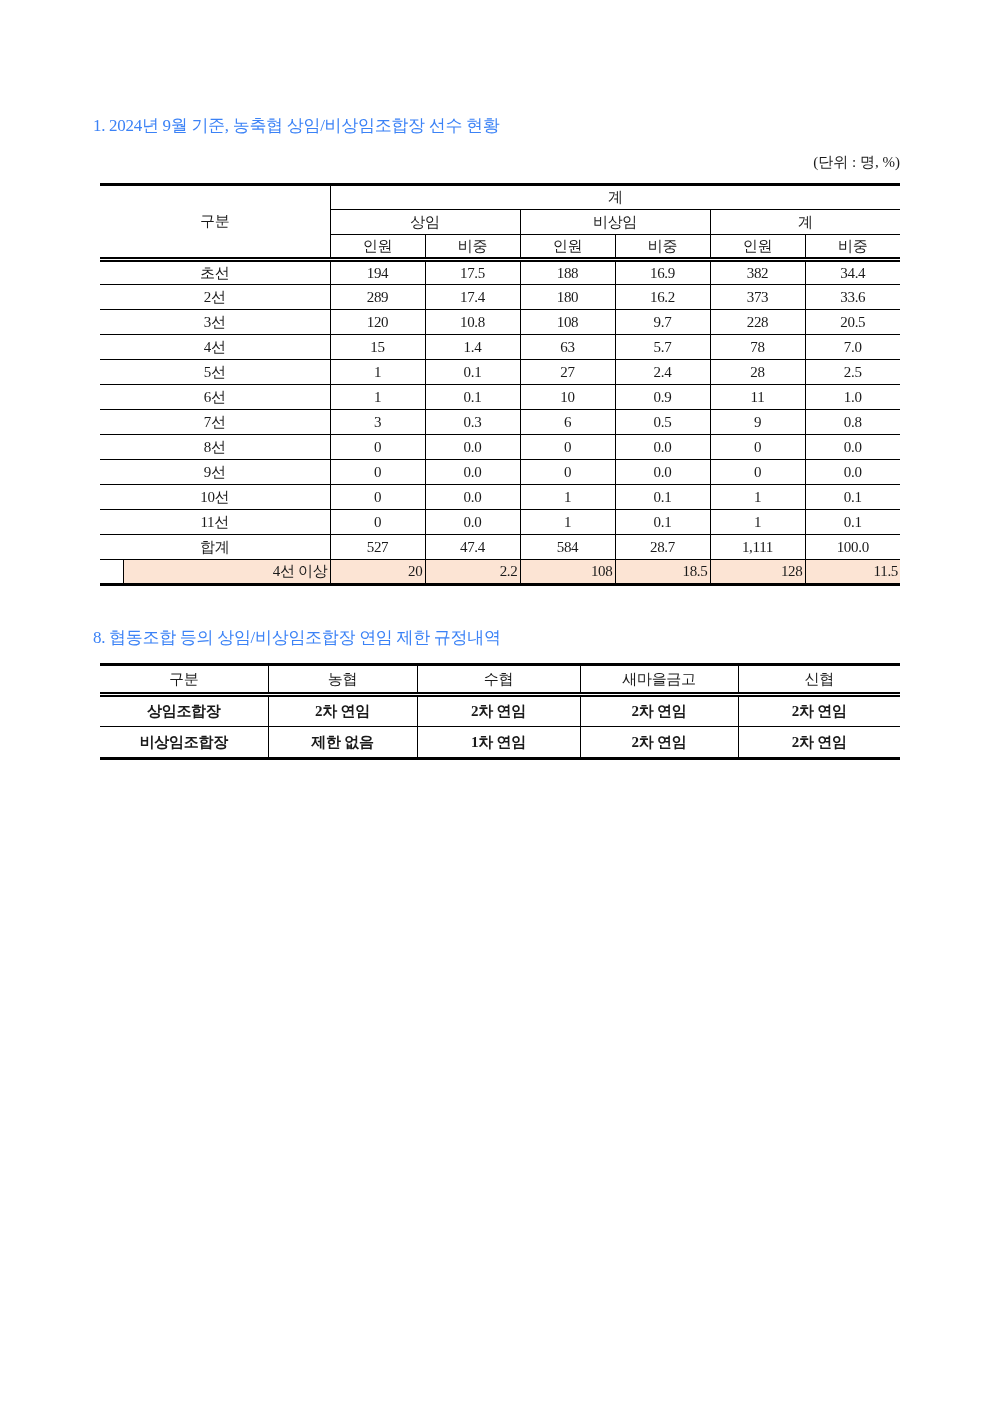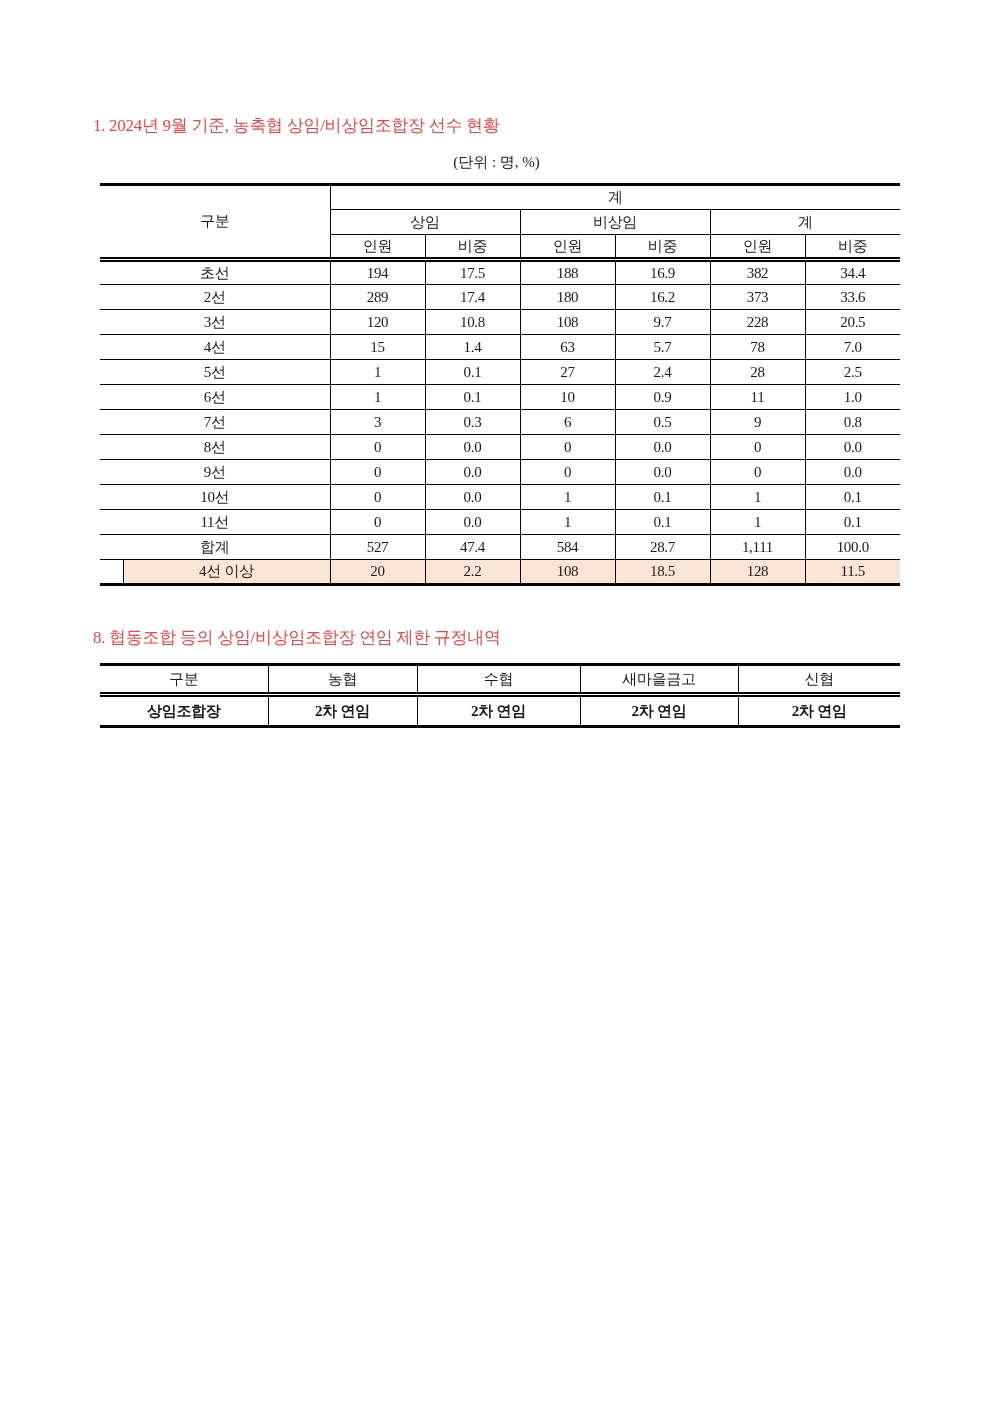--- a/index.html
+++ b/index.html
@@ -15,26 +15,26 @@
     position: absolute;
     left: 93px;
     top: 0;
     width: 807px;
   }
 
   .section-title {
     margin-top: 114px;
     font-size: 17px;
     letter-spacing: -0.3px;
-    color: #ef4444;
+    color: #3b82f6;
   }
 
   .unit-label {
     margin-top: 16px;
-    text-align: center;
+    text-align: right;
     font-size: 15px;
   }
 
   table {
     border-collapse: collapse;
     table-layout: fixed;
     margin-left: 7px;
     width: 800px;
     border-top: 3px solid #000;
     border-bottom: 3px solid #000;
@@ -60,21 +60,21 @@
   
   .gubun-cell { border-right: 1px solid #000; border-bottom: 5px double #000; }
   .dbl { border-bottom: 5px double #000; }
 
   #table1 thead th { height: 25px; }
   #table1 tbody td { height: 25px; }
 
   #table2 thead th { height: 30px; }
   #table2 tbody td { height: 32px; font-weight: bold; }
 
-  .hl { background: var(--hl, #fce4d4); }
+  .hl { background: var(--hl, #fce4d4); text-align: right; }
   .stub { background: #ffffff; }
 </style>
 </head>
 <body>
 
 <div class="content">
 
   <div class="section-title">1. 2024년 9월 기준, 농축협 상임/비상임조합장 선수 현황</div>
 
   <div class="unit-label">(단위 : 명, %)</div>
@@ -251,16 +251,23 @@
       </tr>
     </thead>
     <tbody>
       <tr>
         <td>상임조합장</td>
         <td>2차 연임</td>
         <td>2차 연임</td>
         <td>2차 연임</td>
         <td>2차 연임</td>
       </tr>
+      <tr>
+        <td>비상임조합장</td>
+        <td>제한 없음</td>
+        <td>1차 연임</td>
+        <td>2차 연임</td>
+        <td>2차 연임</td>
+      </tr>
     </tbody>
   </table>
 
 </div>
 
 </body></html>

